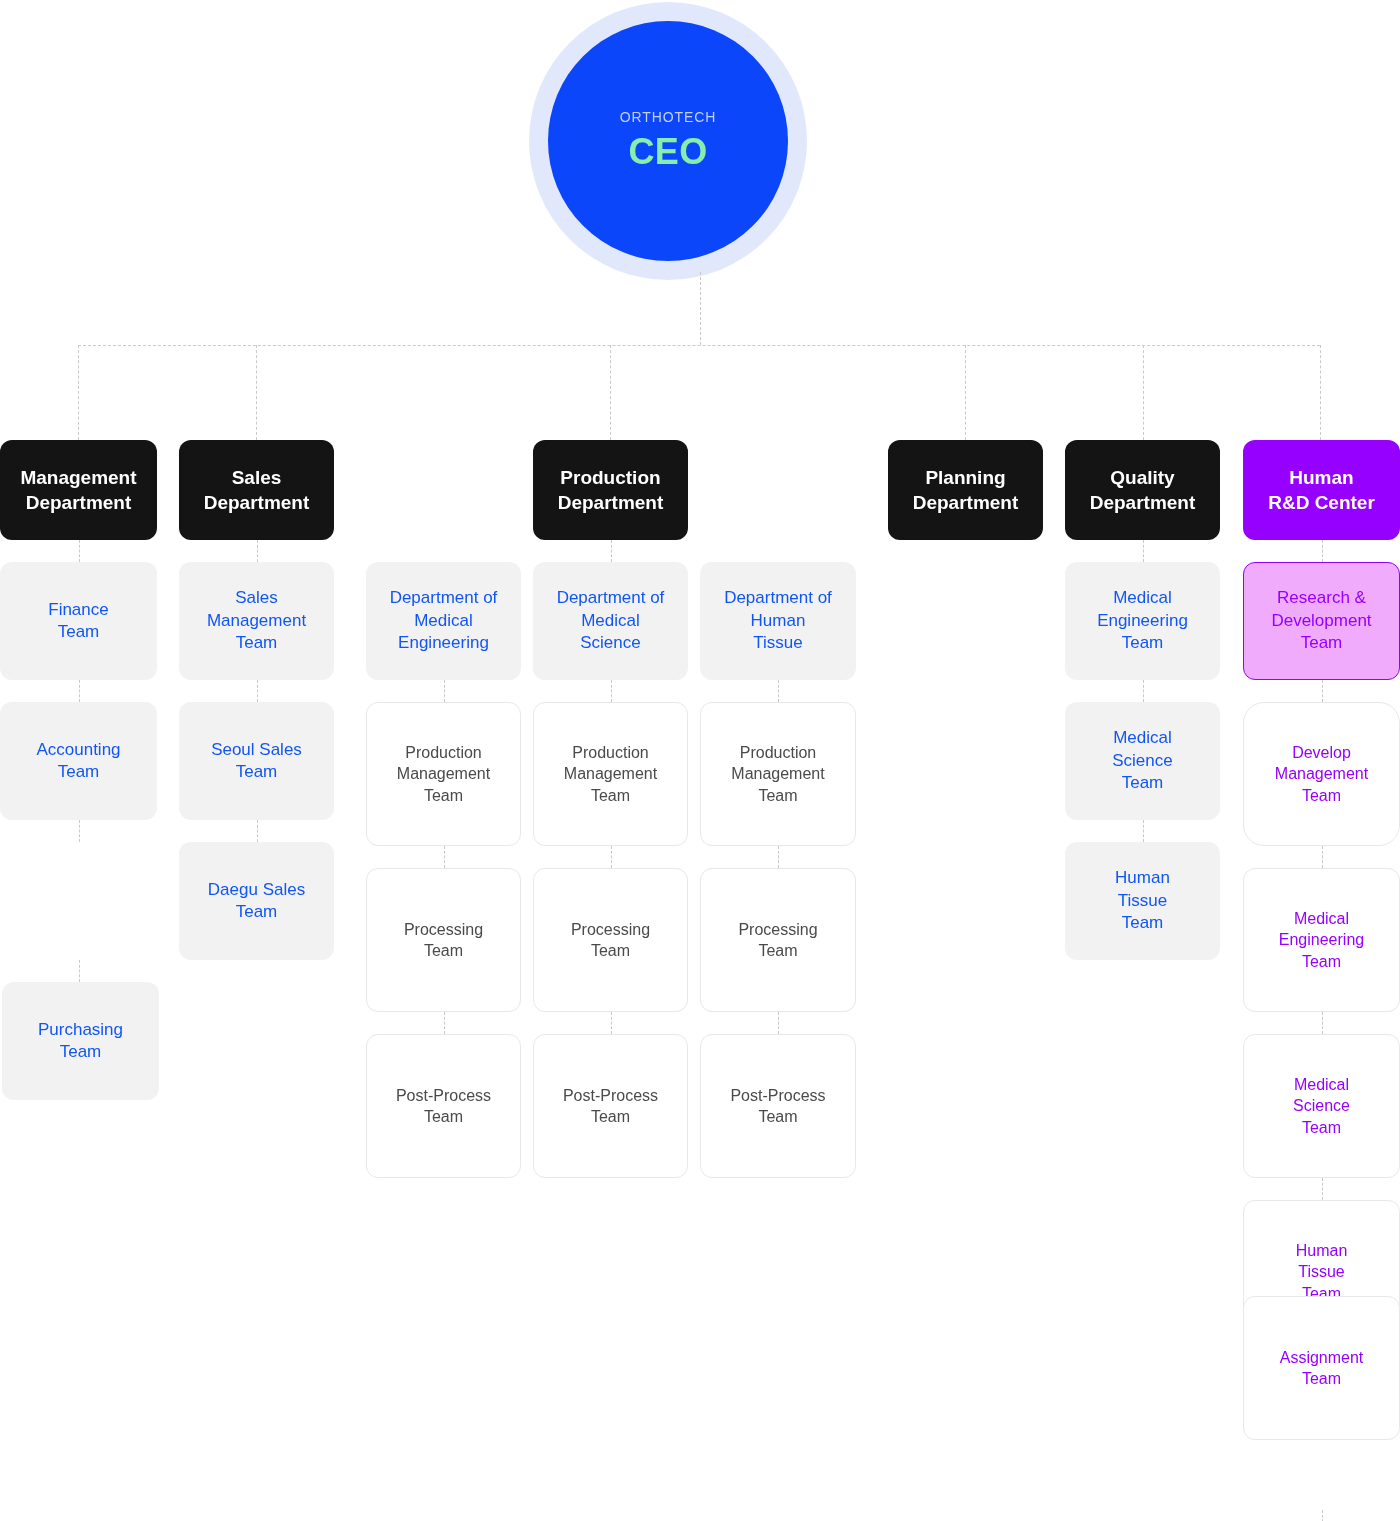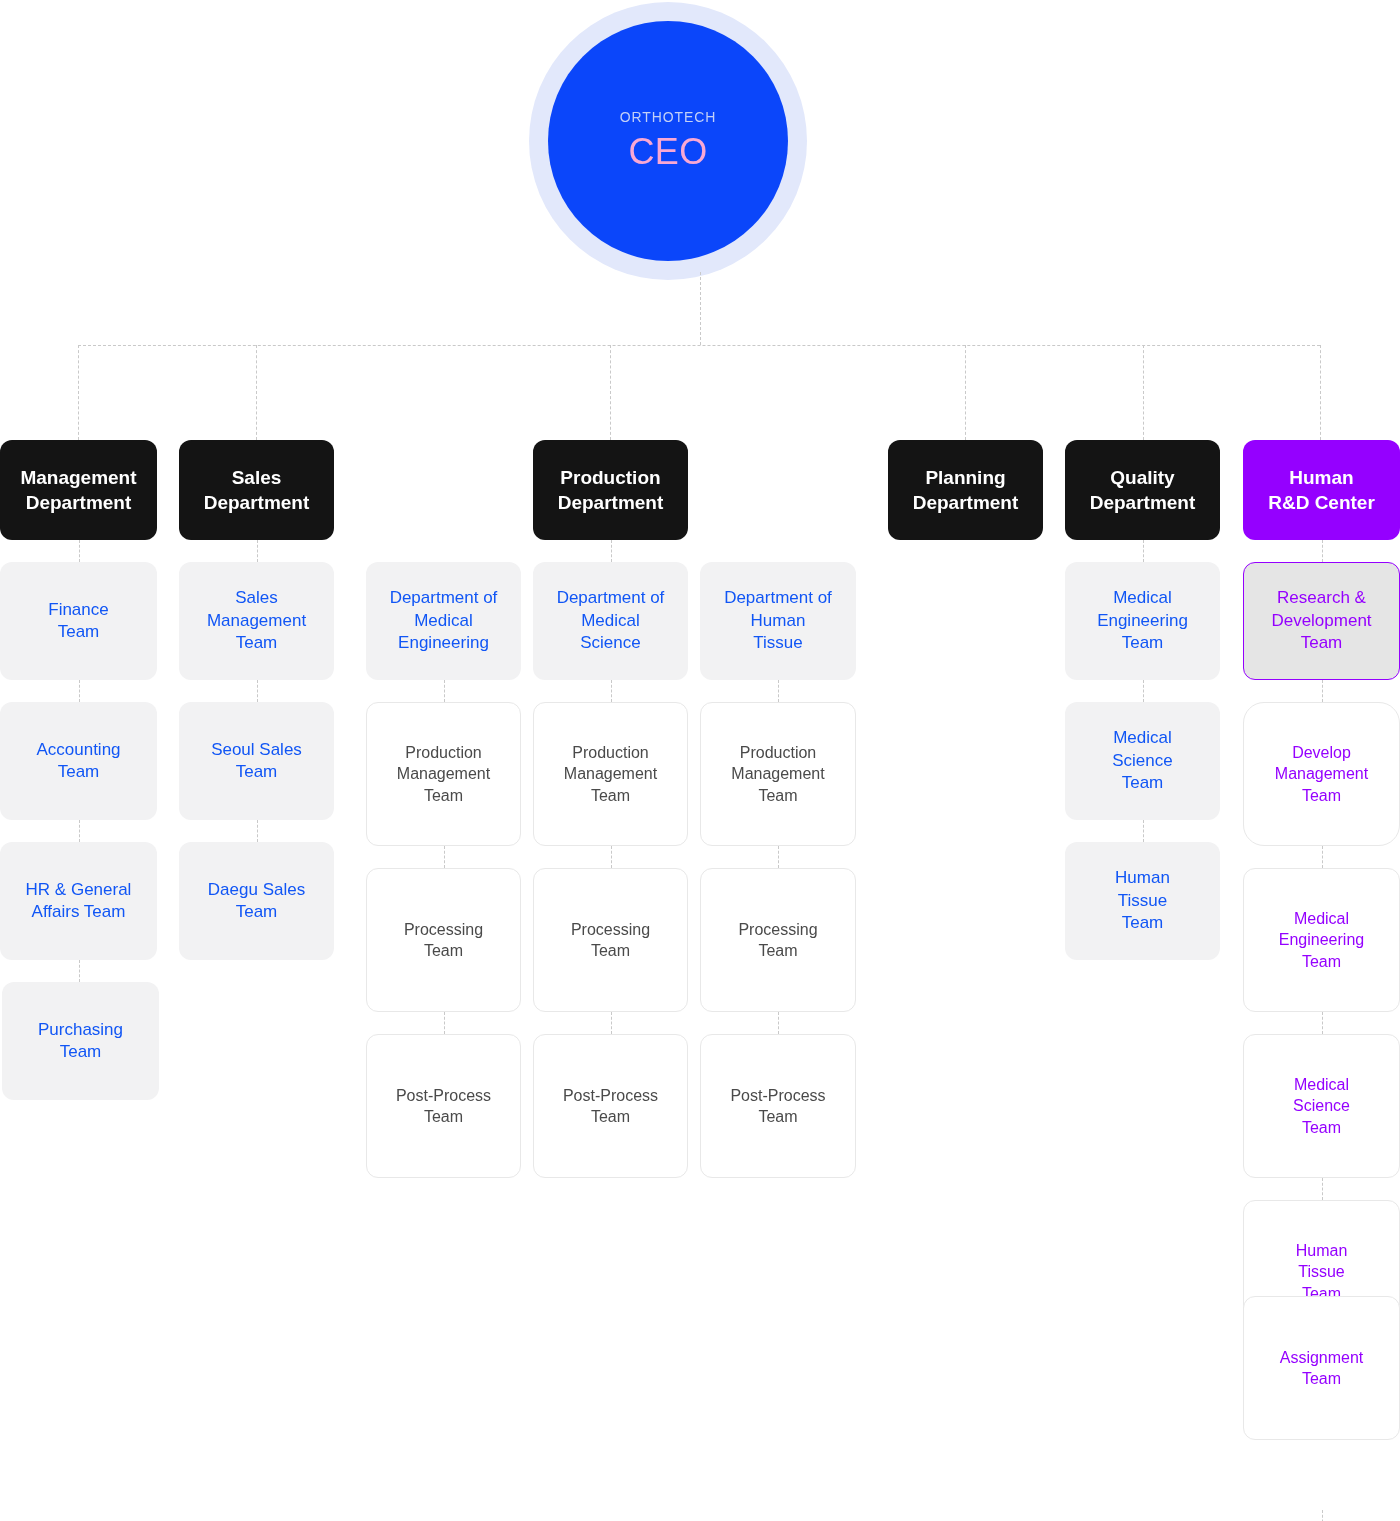--- a/index.html
+++ b/index.html
@@ -44,22 +44,22 @@
     gap: 6px;
   }
   .ceo-eyebrow {
     font-size: 14px;
     letter-spacing: 0.9px;
     color: #c3d0f7;
     font-weight: 400;
   }
   .ceo-title {
     font-size: 36px;
-    font-weight: 400;
-    color: #f9a8d4;
+    font-weight: 700;
+    color: #86efac;
     letter-spacing: 0.3px;
   }
 
   
   .vline {
     position: absolute;
     width: 0;
     border-left: 1px dashed #c9c9c9;
   }
   .hline {
@@ -94,21 +94,21 @@
     height: 100px;
   }
 
   .node.sub-blue {
     background: #f2f2f3;
     color: #1156f5;
     font-size: 17px;
     font-weight: 500;
   }
   .node.sub-purple {
-    background: #e5e5e5;
+    background: #f0abfc;
     color: #9500ff;
     border: 1px solid #9500ff;
     font-size: 17px;
     font-weight: 500;
   }
 
   .node.team-gray {
     background: #ffffff;
     color: #4a4a4a;
     border: 1px solid #e8e8e8;
@@ -161,23 +161,20 @@
     </div>
     <div class="vline" style="left: 79px; top: 540px; height: 22px;"></div>
     <div class="node sub-blue" style="position: absolute; left: 0px; top: 562px; width: 157px; height: 118px;">
       <span>Finance<br>Team</span>
     </div>
     <div class="vline" style="left: 79px; top: 680px; height: 22px;"></div>
     <div class="node sub-blue" style="position: absolute; left: 0px; top: 702px; width: 157px; height: 118px;">
       <span>Accounting<br>Team</span>
     </div>
     <div class="vline" style="left: 79px; top: 820px; height: 22px;"></div>
-    <div class="node sub-blue" style="position: absolute; left: 0px; top: 842px; width: 157px; height: 118px;">
-      <span>HR &amp; General<br>Affairs Team</span>
-    </div>
     <div class="vline" style="left: 79px; top: 960px; height: 22px;"></div>
     <div class="node sub-blue" style="position: absolute; left: 2px; top: 982px; width: 157px; height: 118px;">
       <span>Purchasing<br>Team</span>
     </div>
     <div class="vline" style="left: 257px; top: 540px; height: 22px;"></div>
     <div class="node sub-blue" style="position: absolute; left: 179px; top: 562px; width: 155px; height: 118px;">
       <span>Sales<br>Management<br>Team</span>
     </div>
     <div class="vline" style="left: 257px; top: 680px; height: 22px;"></div>
     <div class="node sub-blue" style="position: absolute; left: 179px; top: 702px; width: 155px; height: 118px;">

